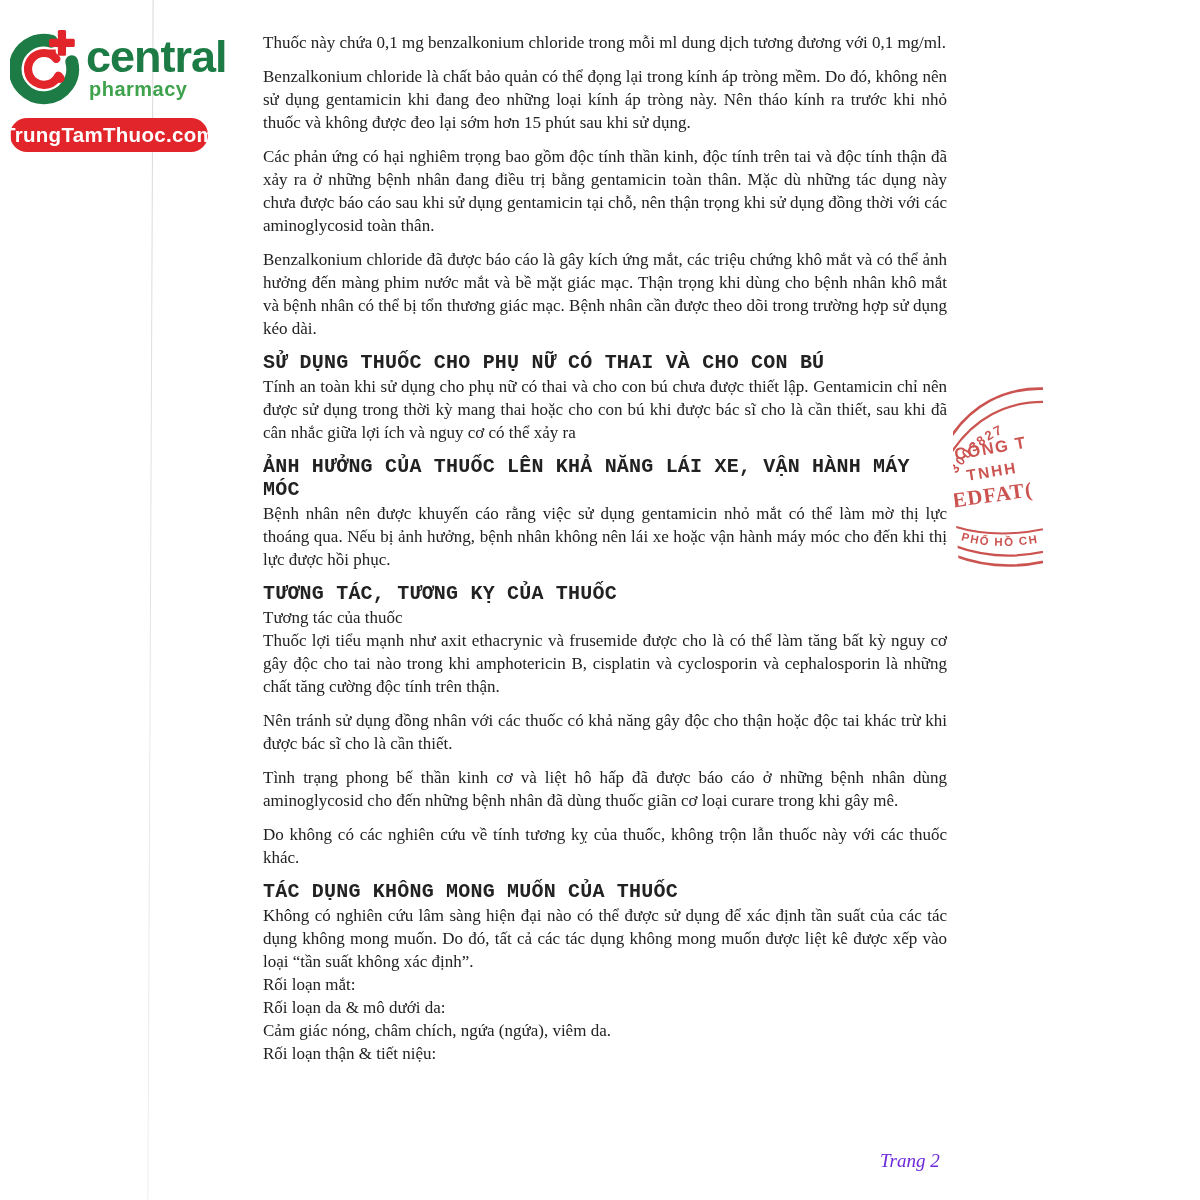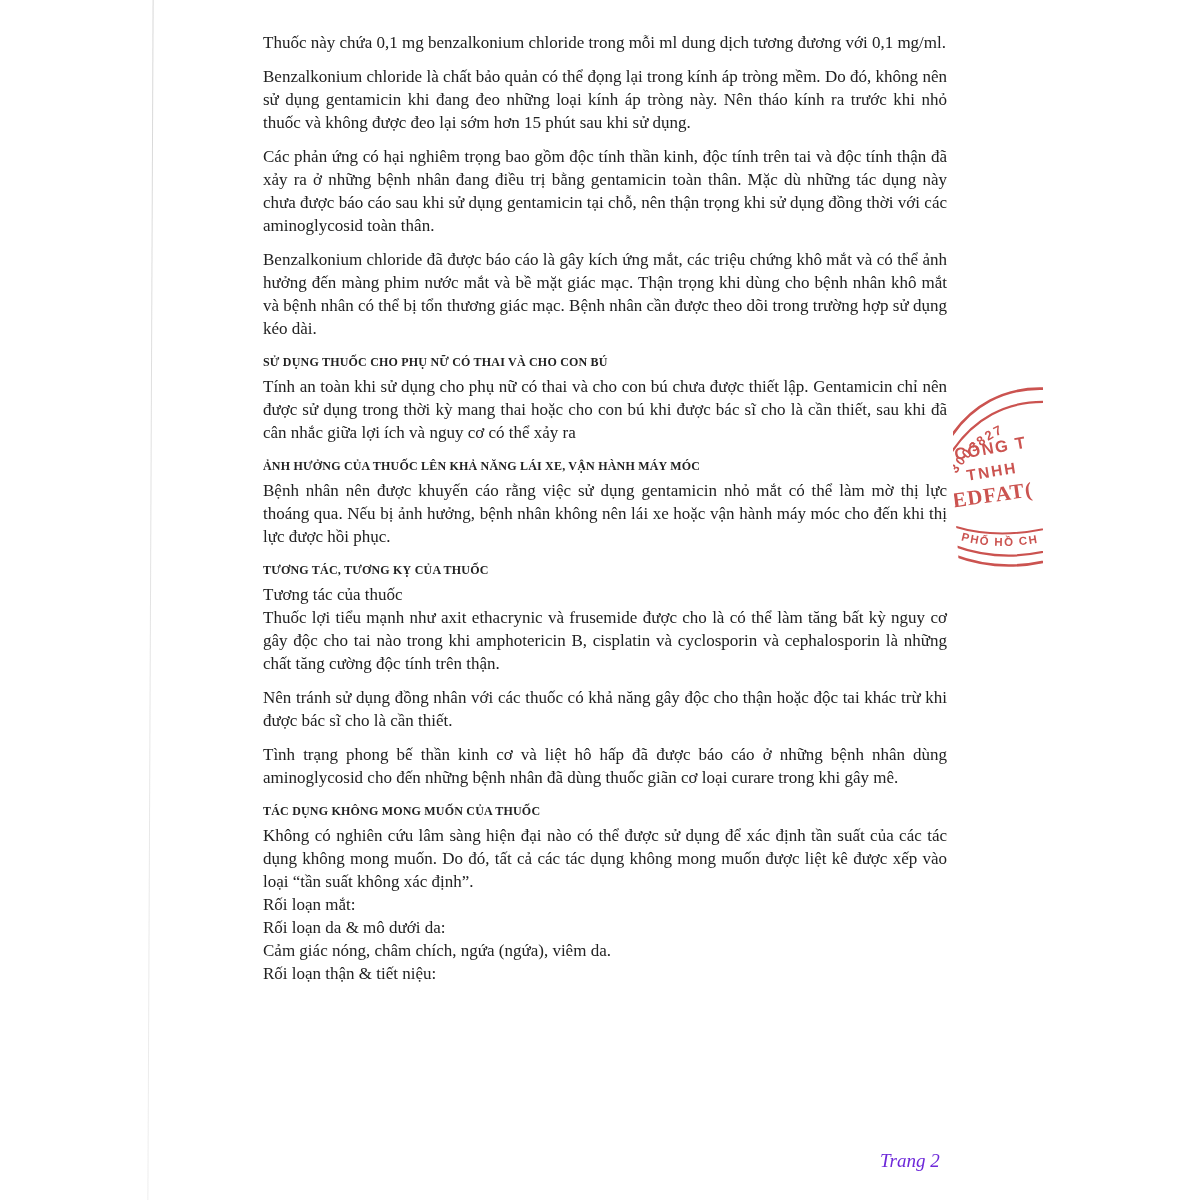--- a/index.html
+++ b/index.html
@@ -48,21 +48,21 @@
     color:#fff;font-family:"Liberation Sans","DejaVu Sans",sans-serif;
     font-weight:bold;font-size:20.5px;letter-spacing:.3px;
   }
   
   .doc{
     position:absolute;left:263px;top:31px;width:684px;
     font-size:17px;line-height:23px;
   }
   .p{margin:0 0 11px;text-align:justify;}
   .p.tight{margin-bottom:0;}
-  .h{font-weight:bold;font-size:12px;letter-spacing:.2px;margin:7px 0 1px;}
+  .h{font-weight:bold;font-size:20px;letter-spacing:.2px;margin:7px 0 1px;font-family:Liberation Mono, monospace;}
   .sub{font-weight:normal;margin:0;}
   
   .stamp-clip{
     position:absolute;left:953px;top:383px;width:90px;height:192px;
     overflow:hidden;pointer-events:none;
   }
   .stamp-svg{
     transform:rotate(-4deg);
     opacity:.88;
   }
@@ -75,35 +75,55 @@
     font-style:italic;font-size:19px;color:#6d28d9;
   }
 </style>
 </head>
 <body>
 
 <div class="page">
 
   <div class="fold-line"></div>
 
+  <div class="logo">
+    <div class="logo-row">
+      <span class="logo-icon">
+        <svg width="70" height="76" viewBox="0 0 66 74">
+          <path d="M39.2,10.9 A28,28 0 1 0 59,30.8" fill="none" style="stroke:var(--green)" stroke-width="12.5" stroke-linecap="round"></path>
+          <path d="M43.9,28 A15.5,15.5 0 1 0 46,44.5" fill="none" style="stroke:var(--red)" stroke-width="8" stroke-linecap="round"></path>
+          <circle cx="47.5" cy="47" r="4.6" style="fill:var(--red)"></circle>
+          <rect x="37" y="8.5" width="25" height="8" rx="1.5" style="fill:var(--red)"></rect>
+          <rect x="45.5" y="0" width="8" height="25" rx="1.5" style="fill:var(--red)"></rect>
+          <rect x="37" y="19" width="6.5" height="6.5" style="fill:var(--red)"></rect>
+        </svg>
+      </span>
+      <span class="logo-words">
+        <div class="logo-brand">central</div>
+        <div class="logo-sub">pharmacy</div>
+      </span>
+    </div>
+    <div class="logo-banner">TrungTamThuoc.com</div>
+  </div>
 
   <div class="doc">
     <div class="p">Thuốc này chứa 0,1 mg benzalkonium chloride trong mỗi ml dung dịch tương đương với 0,1 mg/ml.</div>
     <div class="p">Benzalkonium chloride là chất bảo quản có thể đọng lại trong kính áp tròng mềm. Do đó, không nên sử dụng gentamicin khi đang đeo những loại kính áp tròng này. Nên tháo kính ra trước khi nhỏ thuốc và không được đeo lại sớm hơn 15 phút sau khi sử dụng.</div>
     <div class="p">Các phản ứng có hại nghiêm trọng bao gồm độc tính thần kinh, độc tính trên tai và độc tính thận đã xảy ra ở những bệnh nhân đang điều trị bằng gentamicin toàn thân. Mặc dù những tác dụng này chưa được báo cáo sau khi sử dụng gentamicin tại chỗ, nên thận trọng khi sử dụng đồng thời với các aminoglycosid toàn thân.</div>
     <div class="p">Benzalkonium chloride đã được báo cáo là gây kích ứng mắt, các triệu chứng khô mắt và có thể ảnh hưởng đến màng phim nước mắt và bề mặt giác mạc. Thận trọng khi dùng cho bệnh nhân khô mắt và bệnh nhân có thể bị tổn thương giác mạc. Bệnh nhân cần được theo dõi trong trường hợp sử dụng kéo dài.</div>
     <div class="h">SỬ DỤNG THUỐC CHO PHỤ NỮ CÓ THAI VÀ CHO CON BÚ</div>
     <div class="p">Tính an toàn khi sử dụng cho phụ nữ có thai và cho con bú chưa được thiết lập. Gentamicin chỉ nên được sử dụng trong thời kỳ mang thai hoặc cho con bú khi được bác sĩ cho là cần thiết, sau khi đã cân nhắc giữa lợi ích và nguy cơ có thể xảy ra</div>
     <div class="h">ẢNH HƯỞNG CỦA THUỐC LÊN KHẢ NĂNG LÁI XE, VẬN HÀNH MÁY MÓC</div>
     <div class="p">Bệnh nhân nên được khuyến cáo rằng việc sử dụng gentamicin nhỏ mắt có thể làm mờ thị lực thoáng qua. Nếu bị ảnh hưởng, bệnh nhân không nên lái xe hoặc vận hành máy móc cho đến khi thị lực được hồi phục.</div>
     <div class="h">TƯƠNG TÁC, TƯƠNG KỴ CỦA THUỐC</div>
     <div class="sub">Tương tác của thuốc</div>
     <div class="p">Thuốc lợi tiểu mạnh như axit ethacrynic và frusemide được cho là có thể làm tăng bất kỳ nguy cơ gây độc cho tai nào trong khi amphotericin B, cisplatin và cyclosporin và cephalosporin là những chất tăng cường độc tính trên thận.</div>
     <div class="p">Nên tránh sử dụng đồng nhân với các thuốc có khả năng gây độc cho thận hoặc độc tai khác trừ khi được bác sĩ cho là cần thiết.</div>
     <div class="p">Tình trạng phong bế thần kinh cơ và liệt hô hấp đã được báo cáo ở những bệnh nhân dùng aminoglycosid cho đến những bệnh nhân đã dùng thuốc giãn cơ loại curare trong khi gây mê.</div>
+    <div class="p">Do không có các nghiên cứu về tính tương kỵ của thuốc, không trộn lẫn thuốc này với các thuốc khác.</div>
     <div class="h">TÁC DỤNG KHÔNG MONG MUỐN CỦA THUỐC</div>
     <div class="p tight">Không có nghiên cứu lâm sàng hiện đại nào có thể được sử dụng để xác định tần suất của các tác dụng không mong muốn. Do đó, tất cả các tác dụng không mong muốn được liệt kê được xếp vào loại “tần suất không xác định”.</div>
     <div class="sub">Rối loạn mắt:</div>
     <div class="sub">Rối loạn da &amp; mô dưới da:</div>
     <div class="p tight">Cảm giác nóng, châm chích, ngứa (ngứa), viêm da.</div>
     <div class="sub">Rối loạn thận &amp; tiết niệu:</div>
   </div>
 
   <div class="stamp-clip">
     <svg class="stamp-svg" width="100" height="192" viewBox="0 0 100 192">

